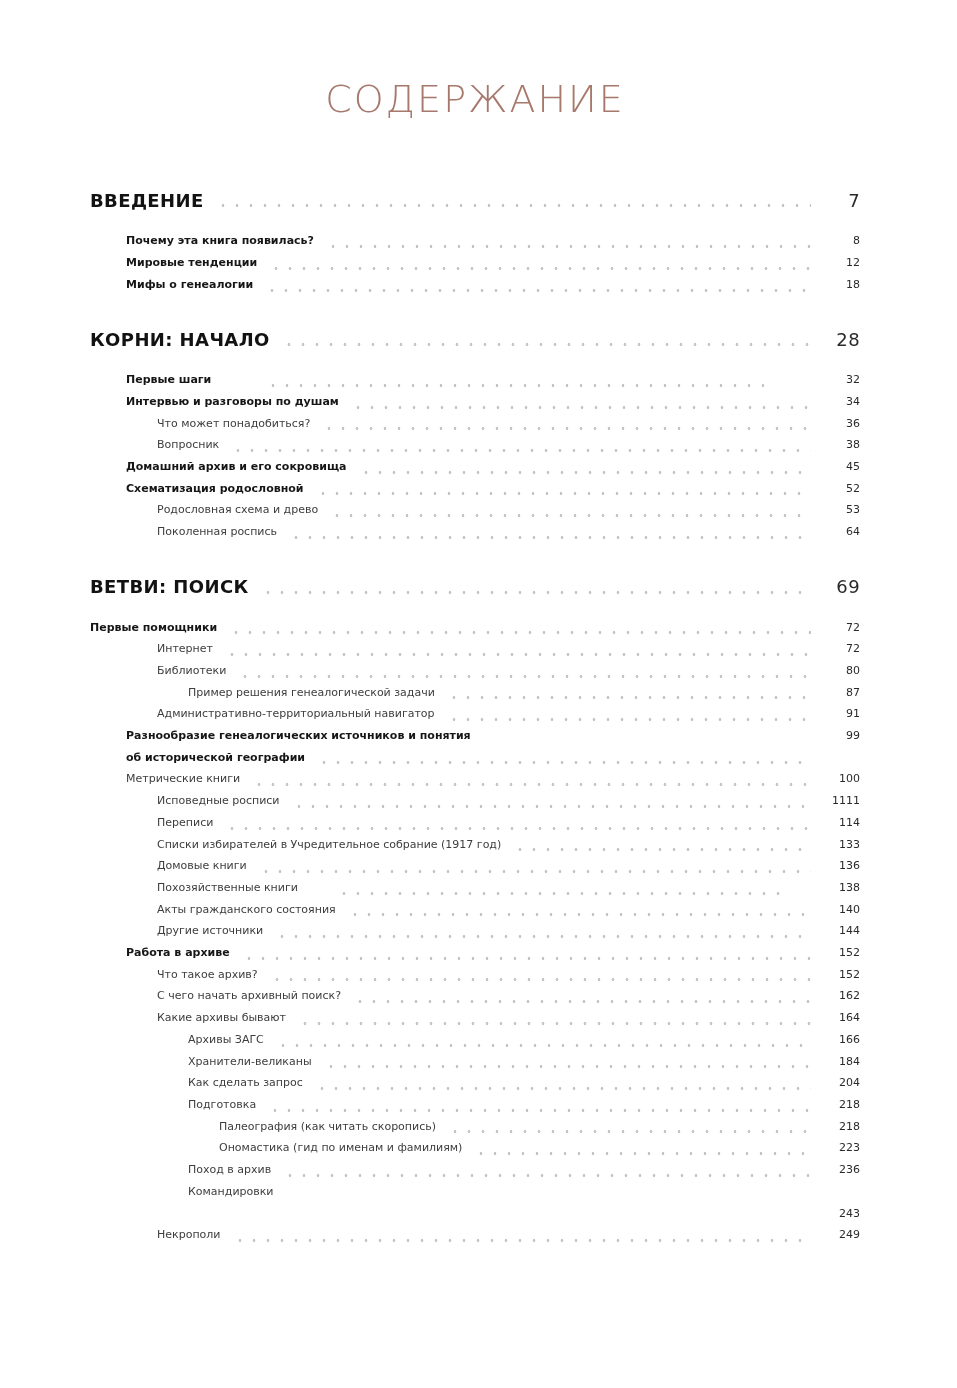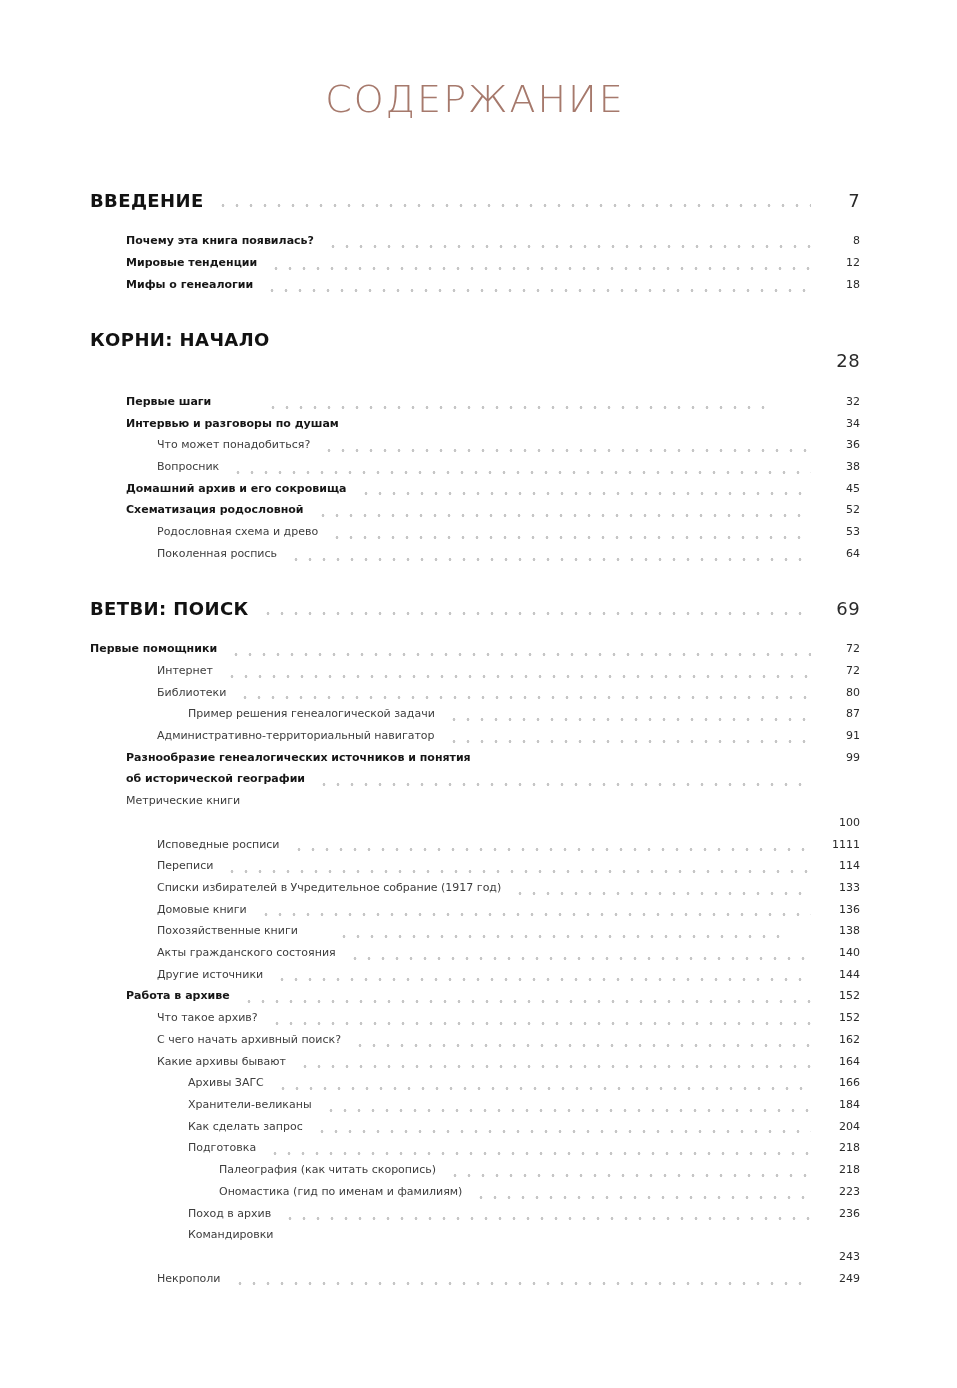--- a/index.html
+++ b/index.html
@@ -86,31 +86,31 @@
           <div class="leader"></div>
           <span class="page-num">12</span>
         </div>
         <div class="row bold" style="padding-left: 36px;">
           <span class="label">Мифы о генеалогии</span>
           <div class="leader"></div>
           <span class="page-num">18</span>
         </div>
       </section>
       <section class="section">
-        <div class="row header-row bold" style="padding-left: 0px; flex-direction: column;">
+        <div class="row header-row bold" style="padding-left: 0px;">
           <span class="label">КОРНИ: НАЧАЛО</span>
           <div class="leader"></div>
           <span class="page-num">28</span>
         </div>
         <div class="row bold" style="padding-left: 36px; gap: 43px;">
           <span class="label">Первые шаги</span>
           <div class="leader"></div>
           <span class="page-num">32</span>
         </div>
-        <div class="row bold" style="padding-left: 36px; align-items: flex-end;">
+        <div class="row bold" style="padding-left: 36px;">
           <span class="label">Интервью и разговоры по душам</span>
           <div class="leader"></div>
           <span class="page-num">34</span>
         </div>
         <div class="row" style="padding-left: 67px;">
           <span class="label">Что может понадобиться?</span>
           <div class="leader"></div>
           <span class="page-num">36</span>
         </div>
         <div class="row" style="padding-left: 67px;">
@@ -173,21 +173,21 @@
         <div class="row bold" style="padding-left: 36px;">
           <span class="label">Разнообразие генеалогических источников и понятия</span>
           <div class="leader no-dots"></div>
           <span class="page-num">99</span>
         </div>
         <div class="row bold" style="padding-left: 36px;">
           <span class="label">об исторической географии</span>
           <div class="leader"></div>
           <span class="page-num"></span>
         </div>
-        <div class="row" style="padding-left: 36px; flex-direction: column;">
+        <div class="row" style="padding-left: 36px;">
           <span class="label">Метрические книги</span>
           <div class="leader"></div>
           <span class="page-num">100</span>
         </div>
         <div class="row" style="padding-left: 67px;">
           <span class="label">Исповедные росписи</span>
           <div class="leader"></div>
           <span class="page-num">1111</span>
         </div>
         <div class="row" style="padding-left: 67px;">

